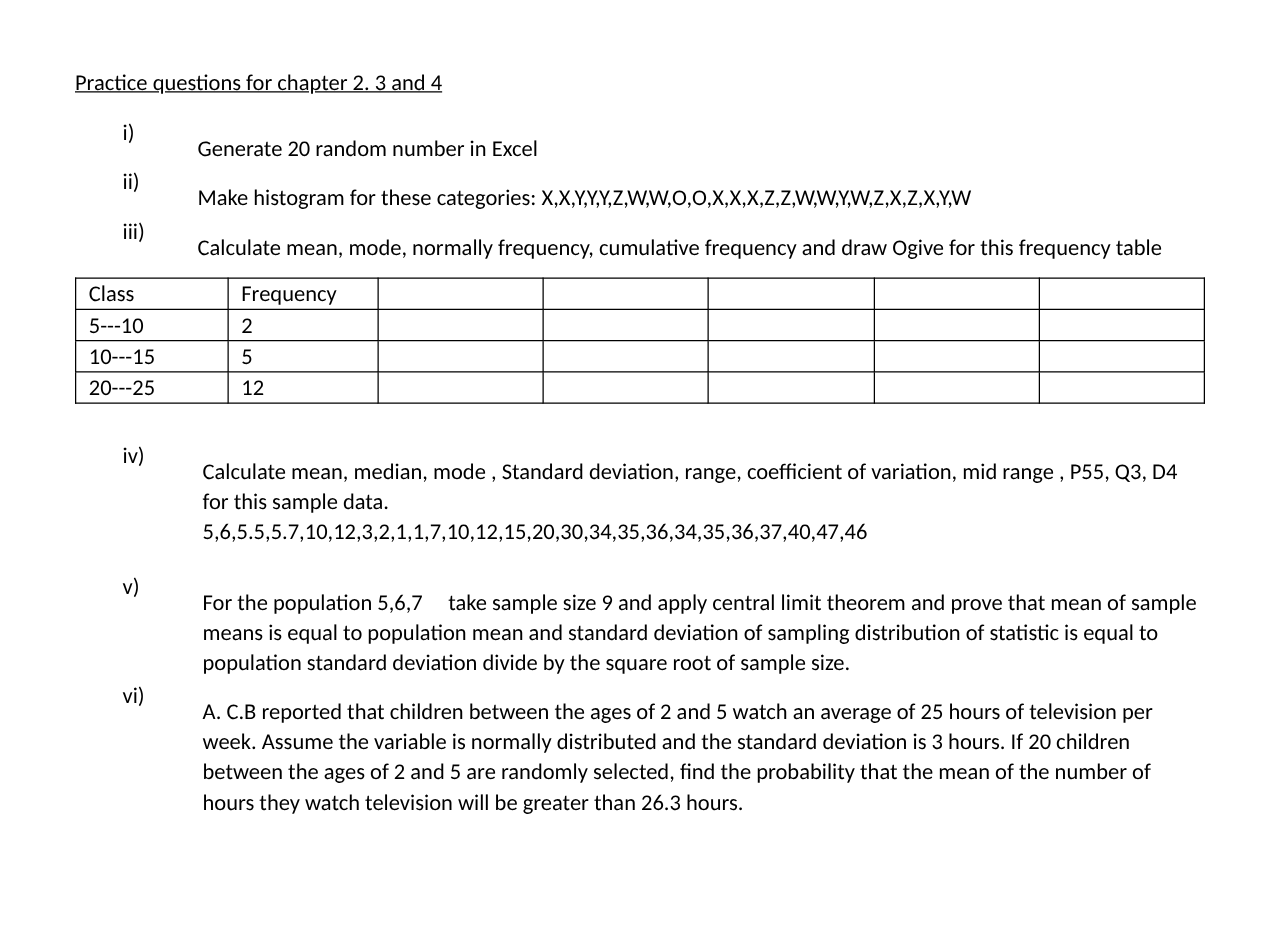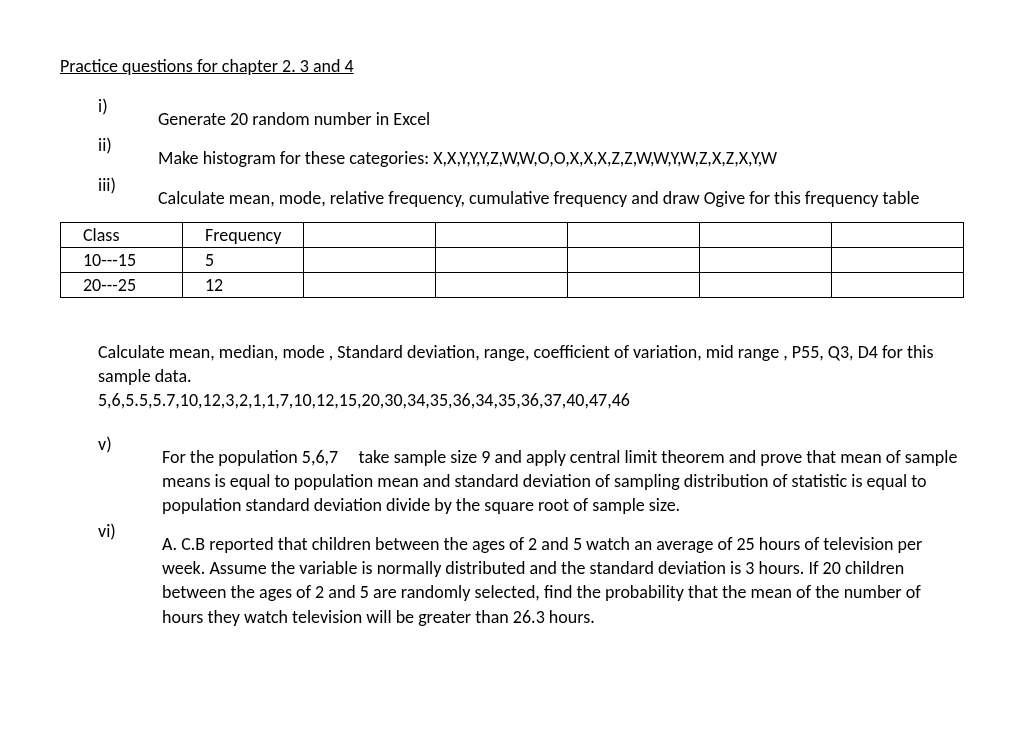--- a/index.html
+++ b/index.html
@@ -39,21 +39,21 @@
       margin: 12px 0 30px 0;
       width: 100%;
     }
     table {
       border-collapse: collapse;
       width: 100%;
       font-size: 18px;
     }
     td {
       border: 1px solid #000000;
-      padding: 1px 22px;
+      padding: 1px 10px;
       text-align: left;
       height: 22px;
     }
     td.col-class {
       width: 122px;
     }
     td.col-freq {
       width: 120px;
     }
     td.col-empty {
@@ -81,35 +81,44 @@
   <div class="list-row">
     <div class="list-label">i)</div>
     <div class="list-content">Generate 20 random number in Excel</div>
   </div>
   <div class="list-row">
     <div class="list-label">ii)</div>
     <div class="list-content">Make histogram for these categories: X,X,Y,Y,Y,Z,W,W,O,O,X,X,X,Z,Z,W,W,Y,W,Z,X,Z,X,Y,W</div>
   </div>
   <div class="list-row">
     <div class="list-label">iii)</div>
-    <div class="list-content">Calculate mean, mode, relative frequency, cumulative frequency and draw Ogive for this frequency table</div>
+    <div class="list-content">Calculate mean, mode, normally frequency, cumulative frequency and draw Ogive for this frequency table</div>
   </div>
 </div>
 
 <div class="table-wrap">
   <table>
     <tbody>
         <tr>
       <td class="col-class">Class</td>
       <td class="col-freq">Frequency</td>
       <td class="col-empty"></td>
       <td class="col-empty"></td>
       <td class="col-empty"></td>
       <td class="col-empty"></td>
       <td class="col-empty"></td>
+    </tr>
+    <tr>
+      <td class="col-class">5---10</td>
+      <td class="col-freq">2</td>
+      <td></td>
+      <td></td>
+      <td></td>
+      <td></td>
+      <td></td>
     </tr>
     <tr>
       <td class="col-class">10---15</td>
       <td class="col-freq">5</td>
       <td></td>
       <td></td>
       <td></td>
       <td></td>
       <td></td>
     </tr>
@@ -121,20 +130,21 @@
       <td></td>
       <td></td>
       <td></td>
     </tr>
   </tbody>
     </table>
 </div>
 
 <div class="list-block second-list">
   <div class="list-row">
+    <div class="list-label">iv)</div>
     <div class="list-content">
       <span>Calculate mean, median, mode , Standard deviation, range, coefficient of variation, mid range , P55, Q3, D4 for this sample data.</span><br>
       <span>5,6,5.5,5.7,10,12,3,2,1,1,7,10,12,15,20,30,34,35,36,34,35,36,37,40,47,46</span>
     </div>
   </div>
   <div class="gap"></div>
   <div class="list-row">
     <div class="list-label">v)</div>
     <div class="list-content" style="white-space: pre-wrap;">For the population 5,6,7     take sample size 9 and apply central limit theorem and prove that mean of sample means is equal to population mean and standard deviation of sampling distribution of statistic is equal to population standard deviation divide by the square root of sample size.</div>
   </div>

